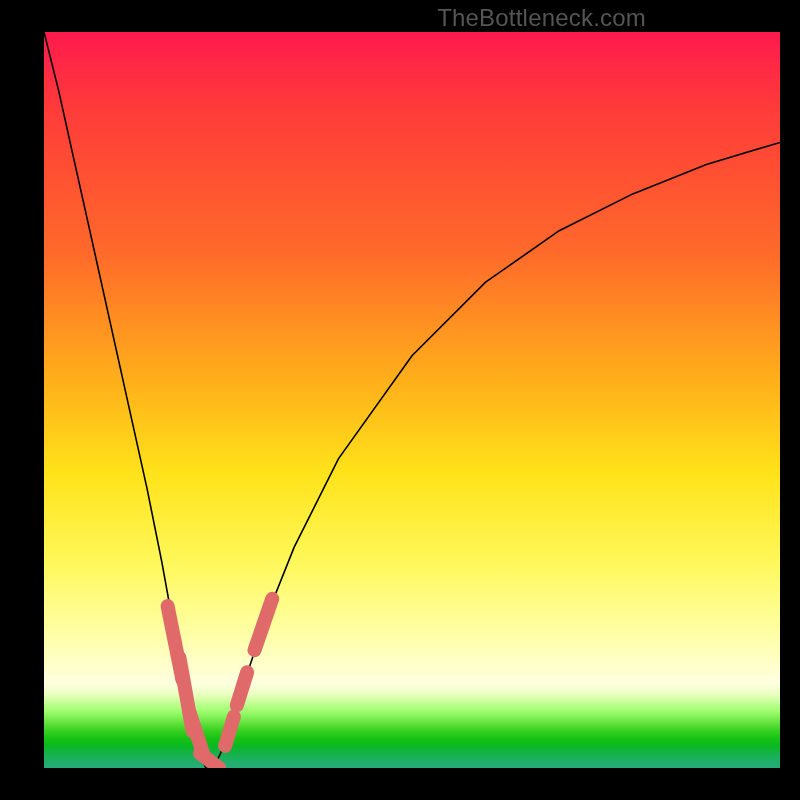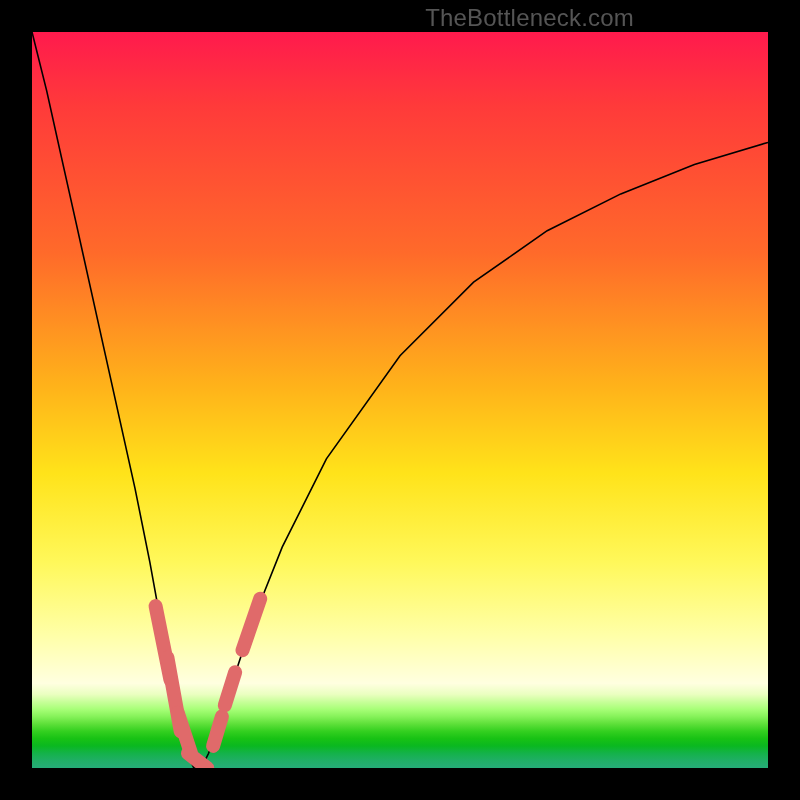--- a/index.html
+++ b/index.html
@@ -7,21 +7,21 @@
     padding: 0;
     width: 800px;
     height: 800px;
     background: #000;
     overflow: hidden;
     font-family: Arial, Helvetica, sans-serif;
   }
   .frame {
     position: absolute;
     top: 0;
-    left: 0;
+    left: 12px;
     width: 648px;
     height: 800px;
     background: #000;
     text-align: center;
   }
   .plot {
     position: absolute;
     top: 32px;
     left: 32px;
     width: 736px;

